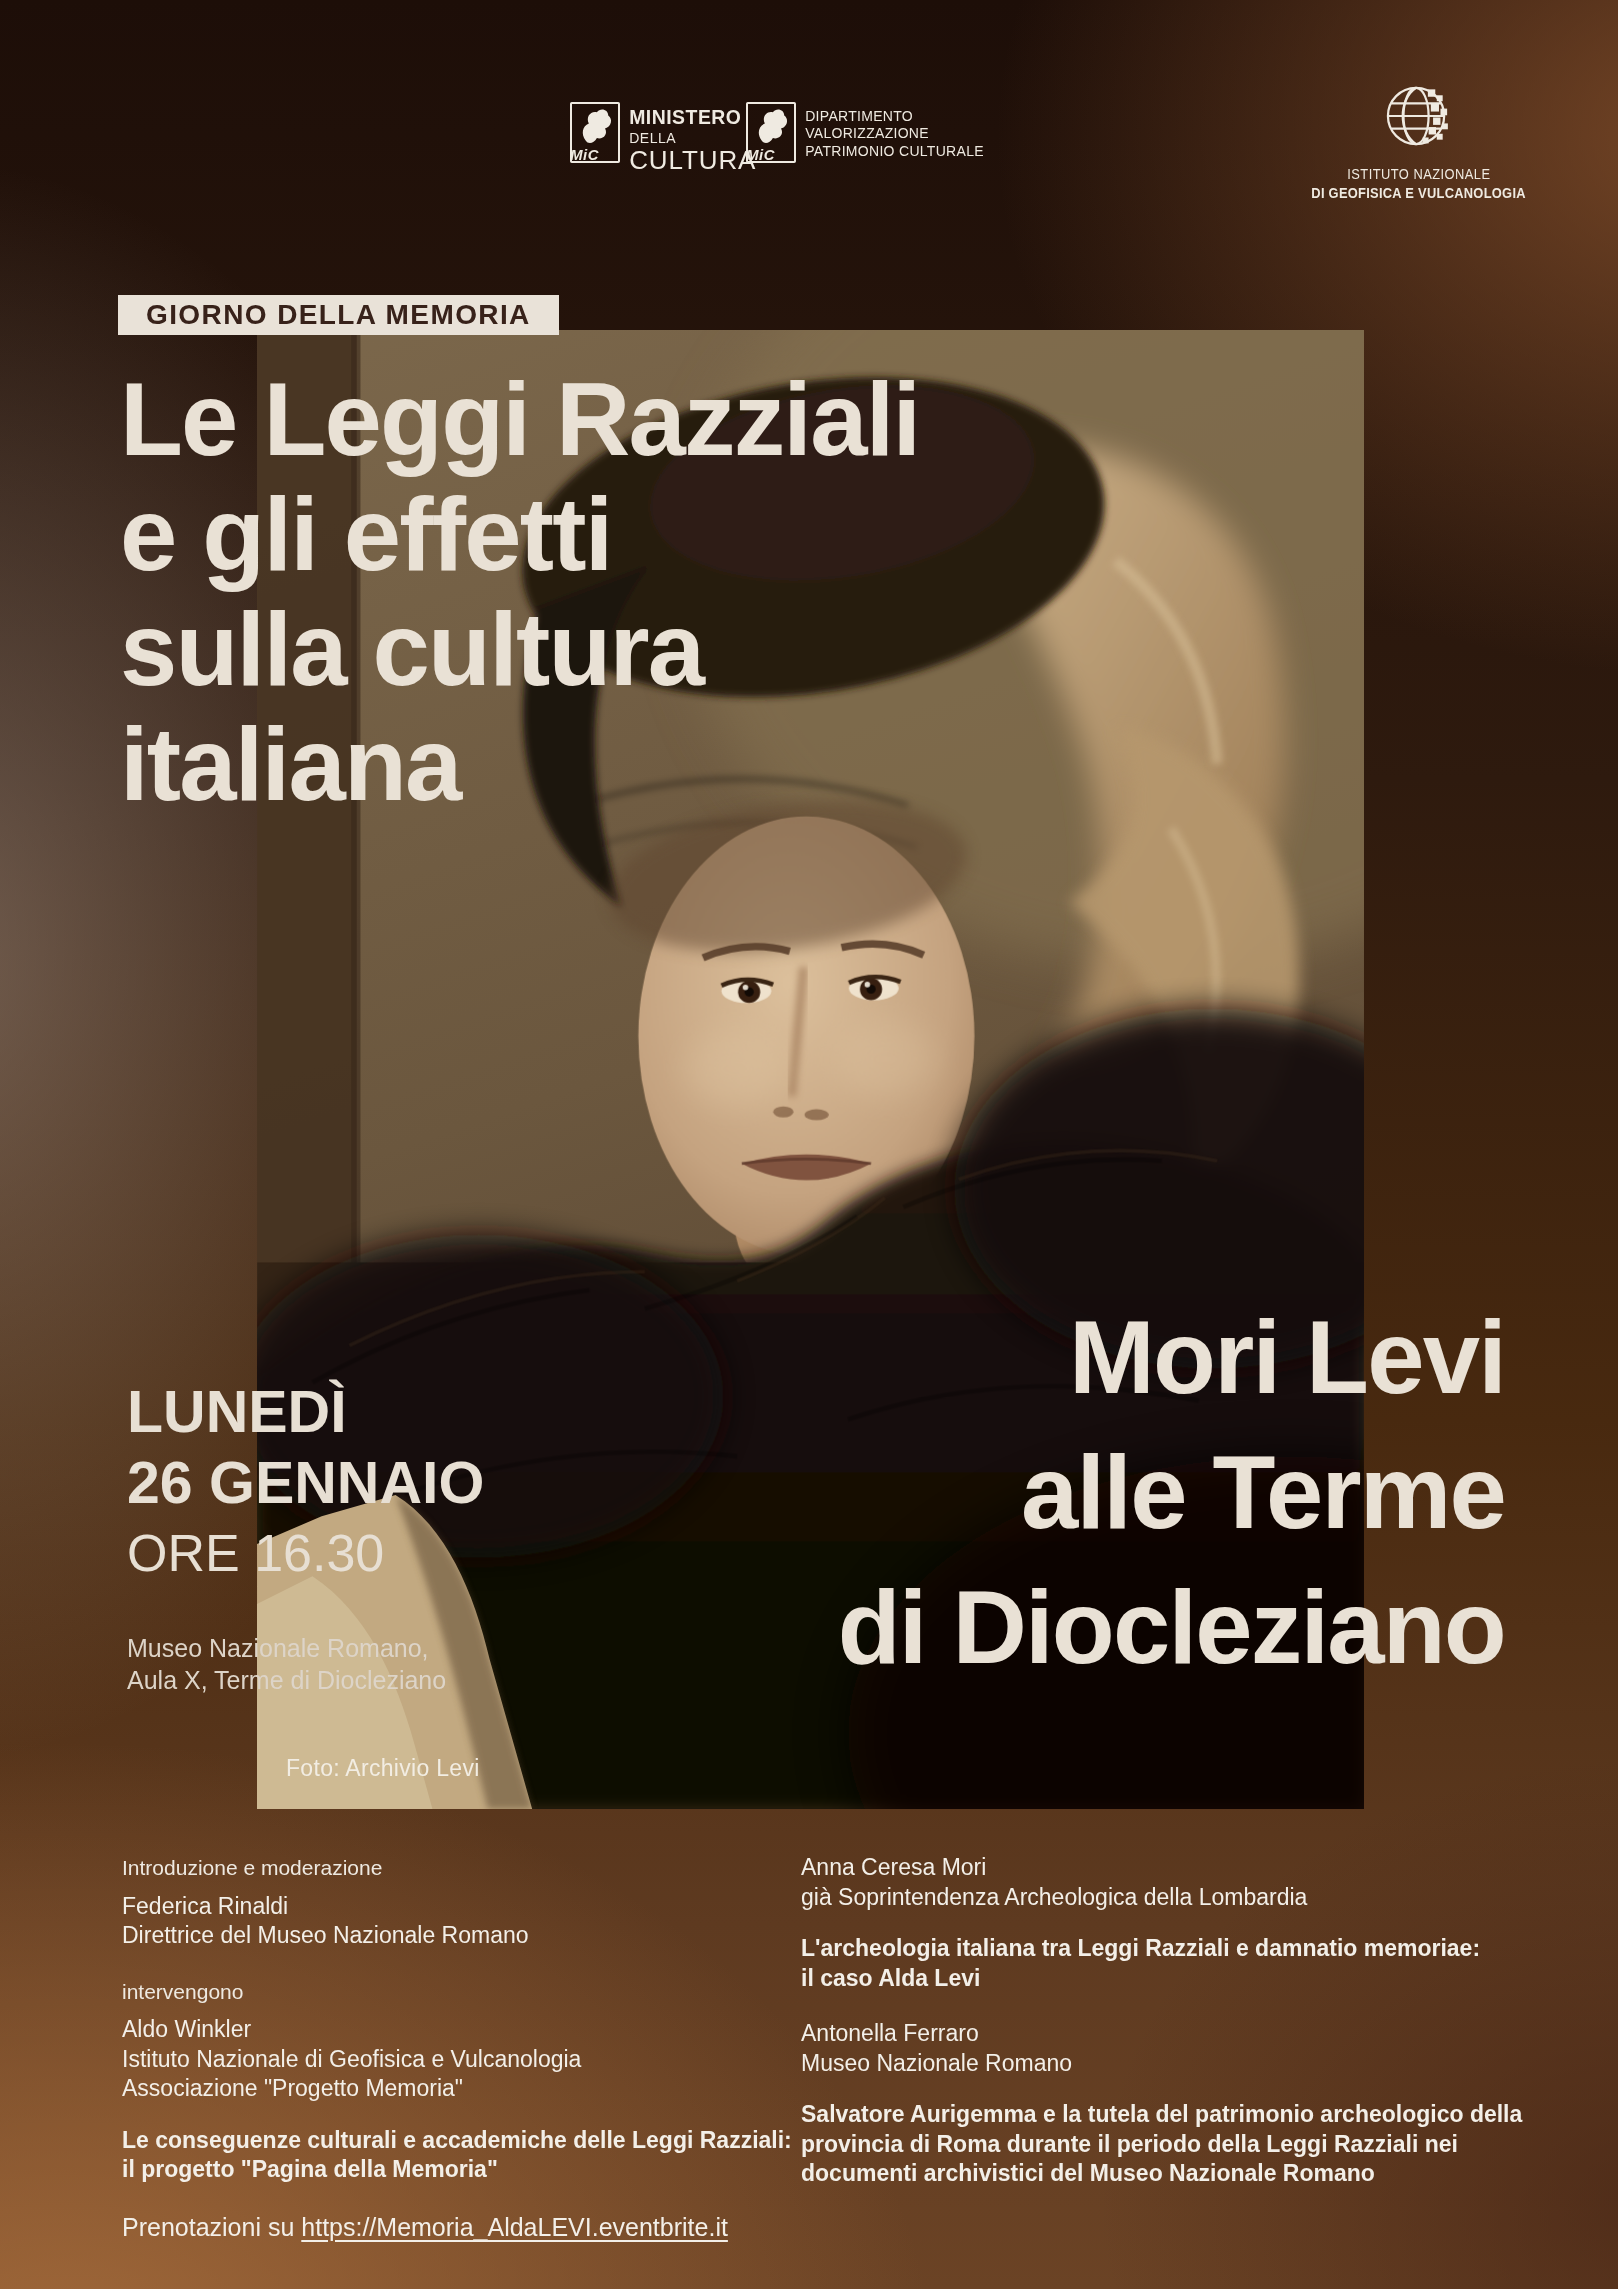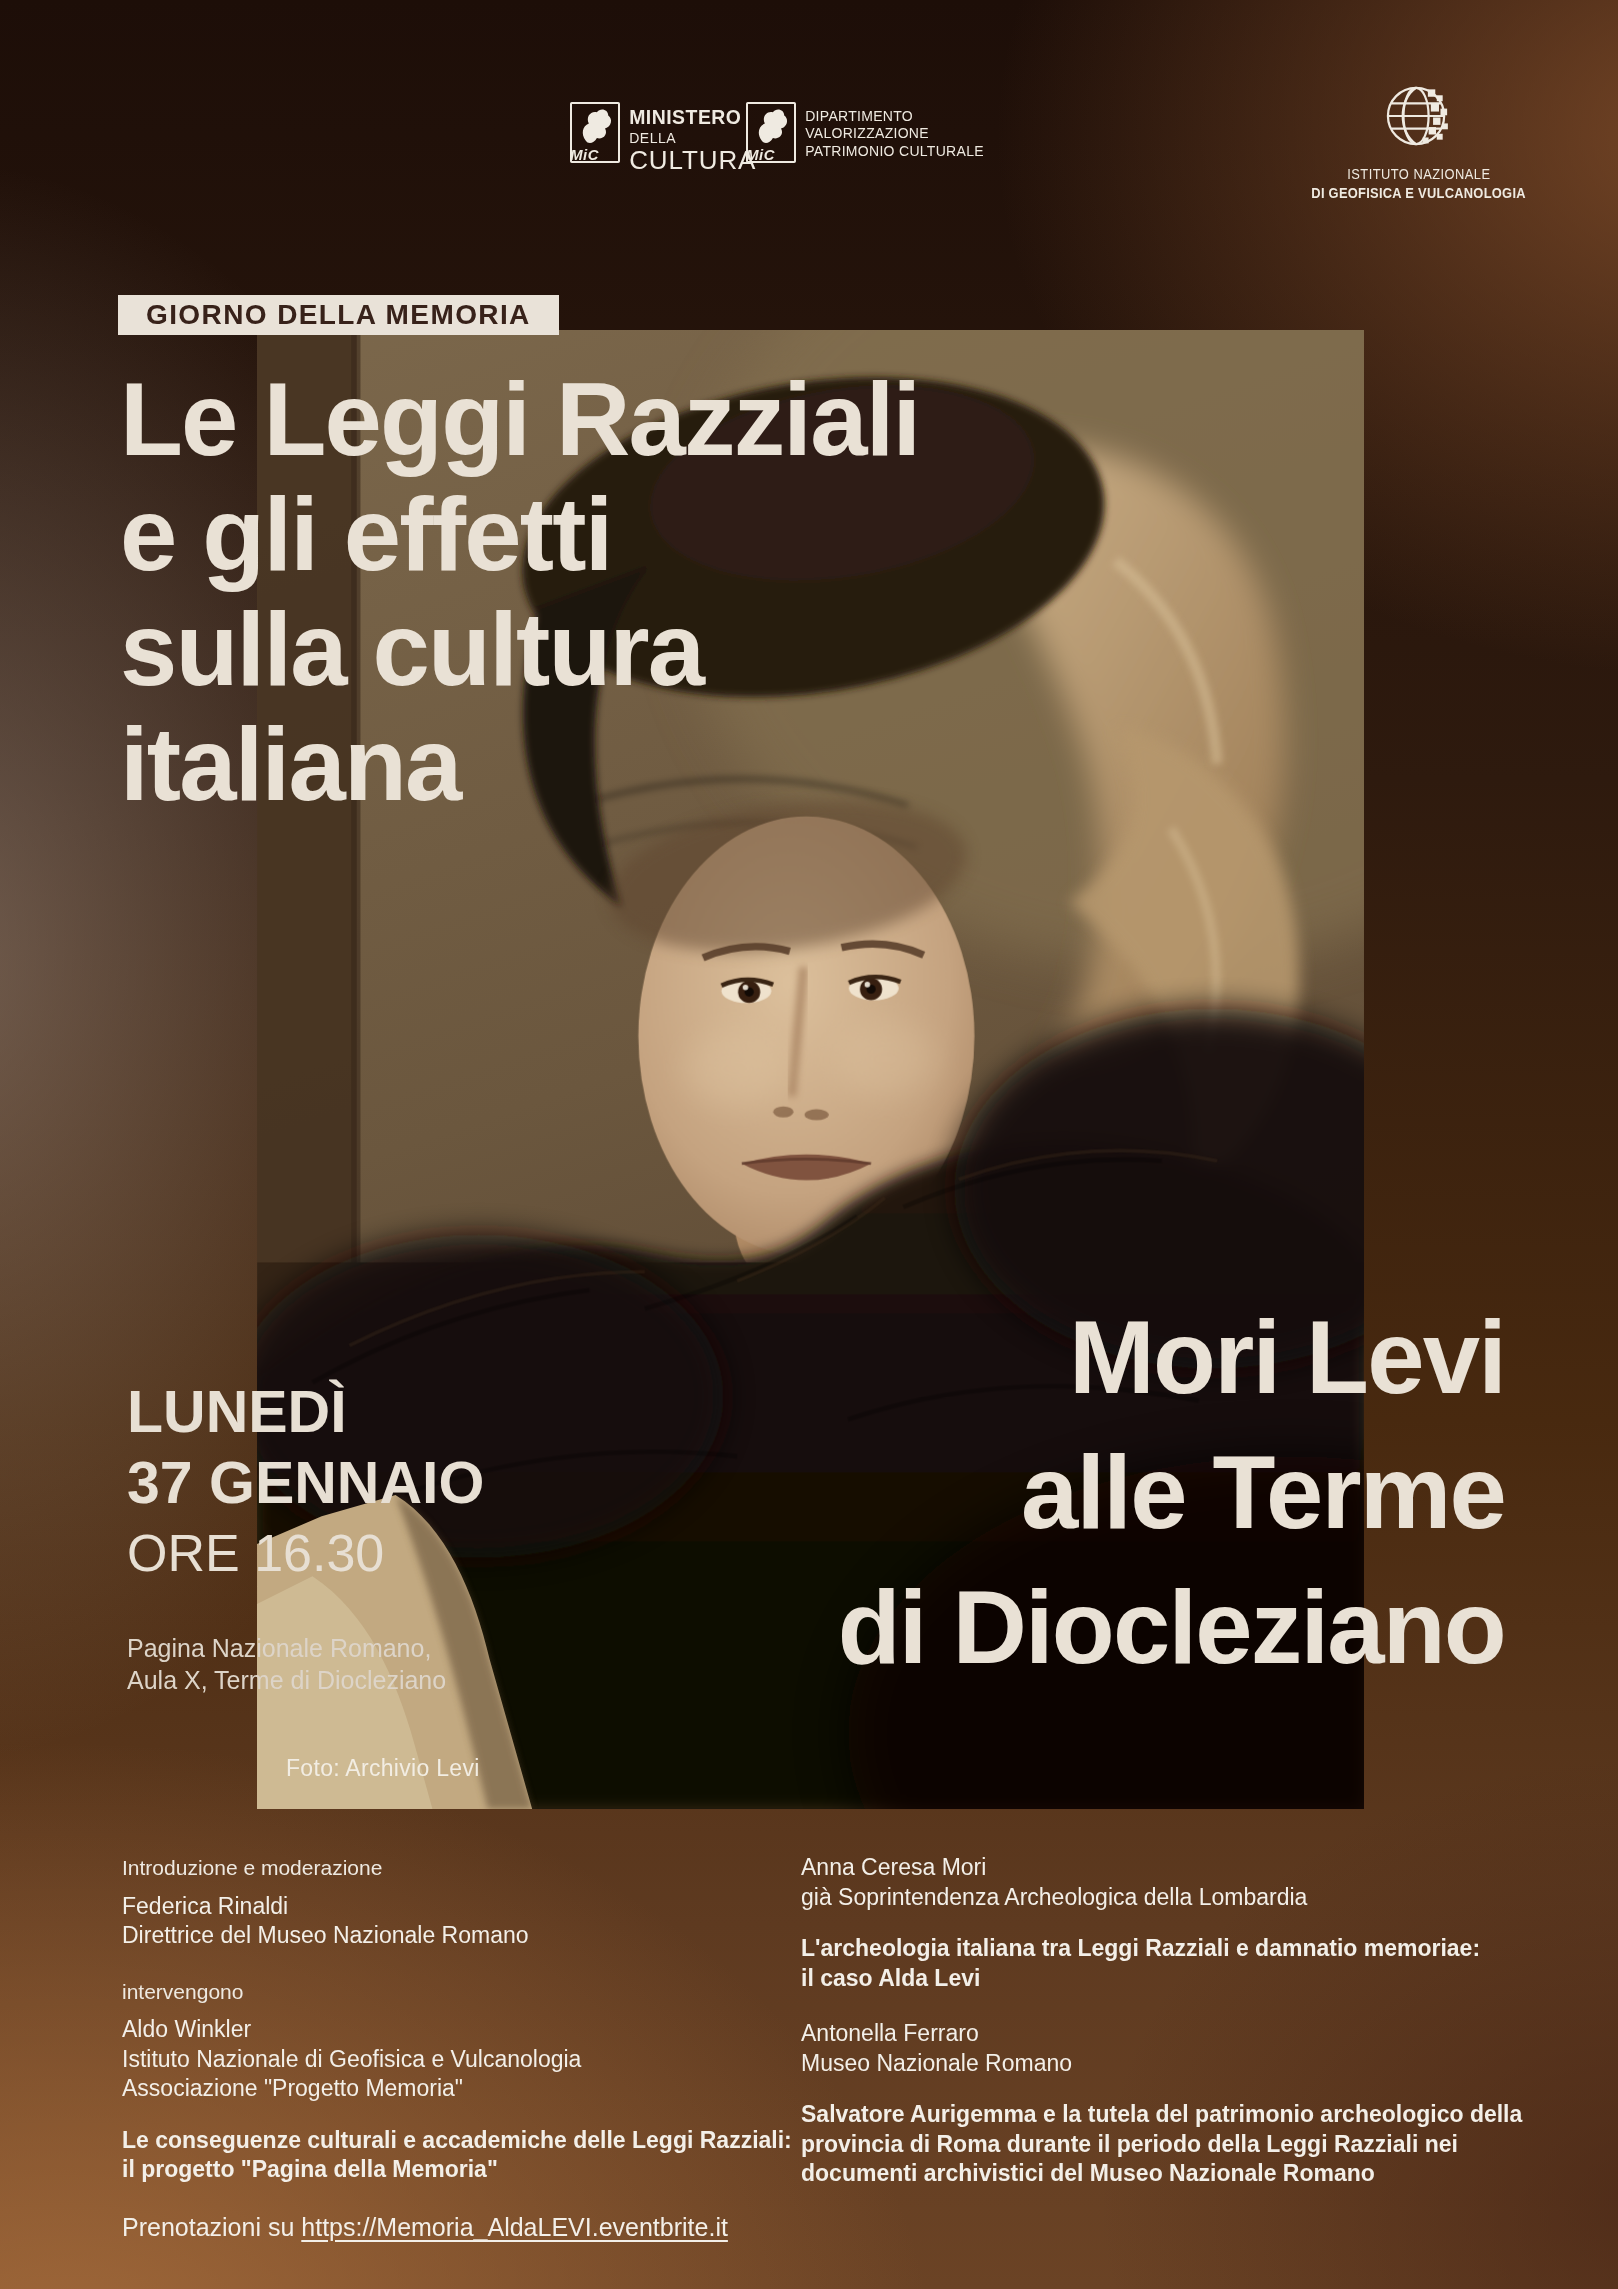--- a/index.html
+++ b/index.html
@@ -268,24 +268,24 @@
   </div>
 
   <div class="abs sub-title">
     <div>Mori Levi</div>
     <div>alle Terme</div>
     <div>di Diocleziano</div>
   </div>
 
   <div class="abs date-block">
     <div class="date-day">LUNEDÌ</div>
-    <div class="date-date">37 GENNAIO</div>
+    <div class="date-date">26 GENNAIO</div>
     <div class="date-time">ORE 16.30</div>
     <div class="venue">
-      <div>Pagina Nazionale Romano,</div>
+      <div>Museo Nazionale Romano,</div>
       <div>Aula X, Terme di Diocleziano</div>
     </div>
   </div>
 
   <div class="abs photo-caption">Foto: Archivio Levi</div>
 
   <div class="abs col col-right">
     <div>Anna Ceresa Mori</div>
     <div>già Soprintendenza Archeologica della Lombardia</div>
     <div class="bold-line gap-md">L'archeologia italiana tra Leggi Razziali e damnatio memoriae:</div>

